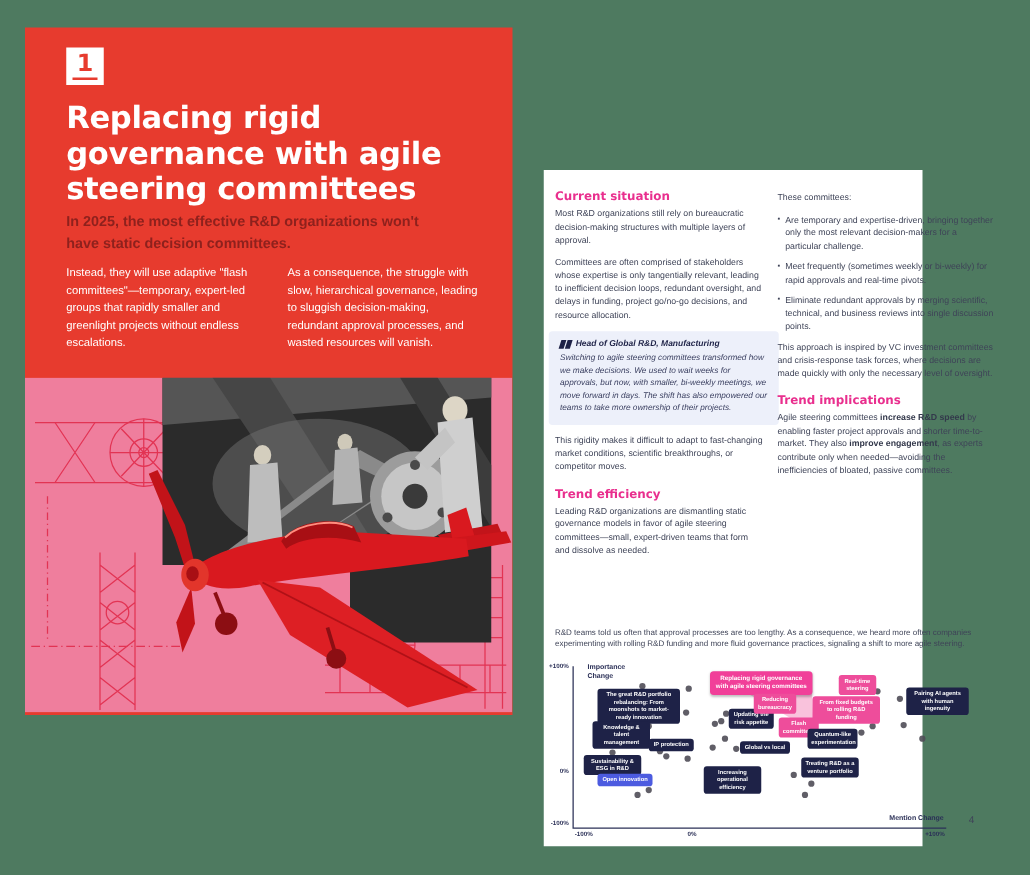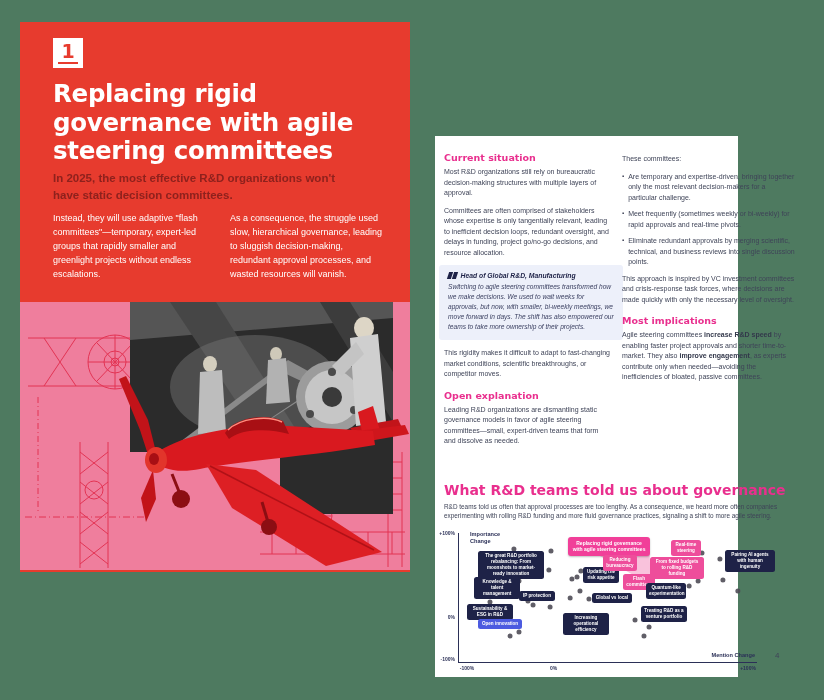--- a/index.html
+++ b/index.html
@@ -100,21 +100,21 @@
 <body>
 
 <div class="cover">
   <div class="badge">
     <span>1</span>
   </div>
   <div class="cover-title">Replacing rigid governance with agile steering committees</div>
   <div class="cover-subtitle">In 2025, the most effective R&amp;D organizations won't have static decision committees.</div>
   <div class="cover-cols">
     <div class="cover-col">Instead, they will use adaptive "flash committees"—temporary, expert-led groups that rapidly smaller and greenlight projects without endless escalations.</div>
-    <div class="cover-col">As a consequence, the struggle used slow, hierarchical governance, leading to sluggish decision-making, redundant approval processes, and wasted resources will vanish.</div>
+    <div class="cover-col">As a consequence, the struggle with slow, hierarchical governance, leading to sluggish decision-making, redundant approval processes, and wasted resources will vanish.</div>
   </div>
   <div class="collage">
     <svg width="390" height="268" viewBox="0 0 390 268">
 
       <rect x="0" y="0" width="390" height="268" fill="#ef7e9d"></rect>
 
       <g stroke="#e02747" fill="none" stroke-width="1" opacity="0.85">
         <line x1="8" y1="36" x2="182" y2="36"></line>
         <line x1="8" y1="84" x2="182" y2="84"></line>
         <path d="M24 36 L56 84 M56 36 L24 84 M130 36 L164 84 M164 36 L130 84"></path>
@@ -189,46 +189,45 @@
         <span class="quote-icon">
             <i></i>
             <i></i>
           </span>
         <span class="quote-attr">Head of Global R&amp;D, Manufacturing</span>
       </div>
       <p class="quote-text">Switching to agile steering committees transformed how we make decisions. We used to wait weeks for approvals, but now, with smaller, bi-weekly meetings, we move forward in days. The shift has also empowered our teams to take more ownership of their projects.</p>
     </div>
 
     <p class="body">This rigidity makes it difficult to adapt to fast-changing market conditions, scientific breakthroughs, or competitor moves.</p>
-    <h3 class="sec">Open explanation</h3>
+    <h3 class="sec">Trend efficiency</h3>
     <p class="body">Leading R&amp;D organizations are dismantling static governance models in favor of agile steering committees—small, expert-driven teams that form and dissolve as needed.</p>
   </div>
 
   <div class="col-right">
     <p class="body" style="margin-top:12px">These committees:</p>
 
     <div class="bullet-row">
       <span class="bullet-glyph">▪</span>
       <span class="bullet-text">Are temporary and expertise-driven, bringing together only the most relevant decision-makers for a particular challenge.</span>
     </div>
     <div class="bullet-row">
       <span class="bullet-glyph">▪</span>
       <span class="bullet-text">Meet frequently (sometimes weekly or bi-weekly) for rapid approvals and real-time pivots.</span>
     </div>
     <div class="bullet-row">
       <span class="bullet-glyph">▪</span>
       <span class="bullet-text">Eliminate redundant approvals by merging scientific, technical, and business reviews into single discussion points.</span>
     </div>
 
     <p class="body">This approach is inspired by VC investment committees and crisis-response task forces, where decisions are made quickly with only the necessary level of oversight.</p>
-    <h3 class="sec">Most implications</h3>
+    <h3 class="sec">Trend implications</h3>
     <p class="body"><span>Agile steering committees </span><b class="emp">increase R&amp;D speed</b><span> by enabling faster project approvals and shorter time-to-market. They also </span><b class="emp">improve engagement</b><span>, as experts contribute only when needed—avoiding the inefficiencies of bloated, passive committees.</span></p>
   </div>
 
-  <h2 class="chart-title">What R&amp;D teams told us about governance</h2>
   <p class="chart-subtitle">R&amp;D teams told us often that approval processes are too lengthy. As a consequence, we heard more often companies experimenting with rolling R&amp;D funding and more fluid governance practices, signaling a shift to more agile steering.</p>
 
   <div class="plot">
       <svg width="299" height="130">
         <polygon points="131.56,16.900000000000002 191.36,13.65 192.85500000000002,52" fill="#f48fc0" opacity="0.55"></polygon>
         <path d="M0.5,0 V129.5 M0,129.5 H299" stroke="#2b3057" fill="none"></path>
         <circle cx="55.913" cy="15.99" r="2.5" fill="#4f4d56" opacity="0.9"></circle>
         <circle cx="92.989" cy="17.94" r="2.5" fill="#4f4d56" opacity="0.9"></circle>
         <circle cx="77.142" cy="26" r="2.5" fill="#4f4d56" opacity="0.9"></circle>
         <circle cx="90.896" cy="37.05" r="2.5" fill="#4f4d56" opacity="0.9"></circle>

